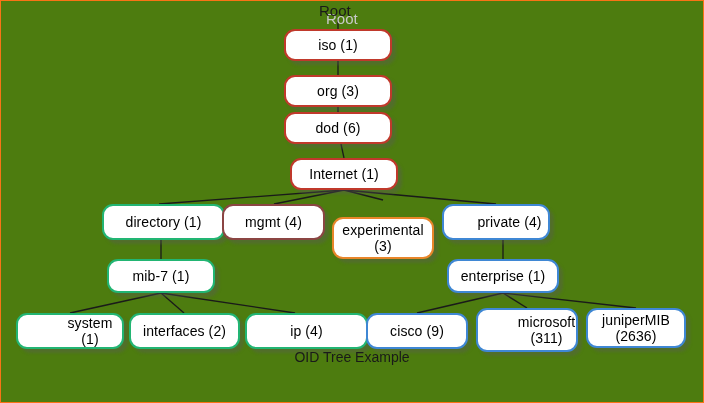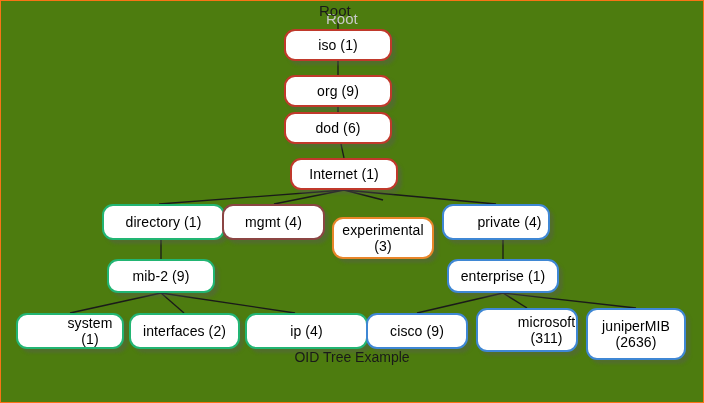--- a/index.html
+++ b/index.html
@@ -95,34 +95,34 @@
       <line x1="502" y1="292" x2="416" y2="312" stroke="#1a1a1a" stroke-width="1.3"></line>
       <line x1="502" y1="292" x2="526" y2="307" stroke="#1a1a1a" stroke-width="1.3"></line>
       <line x1="502" y1="292" x2="635" y2="307" stroke="#1a1a1a" stroke-width="1.3"></line>
     </svg>
 
   <div class="root-label-ghost" style="left: 325px; top: 10px;">Root</div>
   <div class="root-label" style="left: 318px; top: 2px;">Root</div>
 
   <div id="node-layer">
       <div class="node" style="left: 283px; top: 28px; width: 108px; height: 32px; border-color: rgb(192, 57, 43);">iso (1)</div>
-      <div class="node" style="left: 283px; top: 74px; width: 108px; height: 32px; border-color: rgb(192, 57, 43);">org (9)</div>
+      <div class="node" style="left: 283px; top: 74px; width: 108px; height: 32px; border-color: rgb(192, 57, 43);">org (3)</div>
       <div class="node" style="left: 283px; top: 111px; width: 108px; height: 32px; border-color: rgb(192, 57, 43);">dod (6)</div>
       <div class="node" style="left: 289px; top: 157px; width: 108px; height: 32px; border-color: rgb(192, 57, 43);">Internet (1)</div>
       <div class="node" style="left: 101px; top: 203px; width: 123px; height: 36px; border-color: rgb(34, 181, 115);">directory (1)</div>
       <div class="node" style="left: 221px; top: 203px; width: 103px; height: 36px; border-color: rgb(139, 69, 67);">mgmt (4)</div>
       <div class="node" style="left: 331px; top: 199px; width: 102px; height: 42px; border-color: rgb(232, 134, 42); margin-top: 17px;">experimental
 (3)</div>
       <div class="node" style="left: 441px; top: 203px; width: 108px; height: 36px; border-color: rgb(63, 135, 212); padding-left: 27px;">private (4)</div>
-      <div class="node" style="left: 106px; top: 258px; width: 108px; height: 34px; border-color: rgb(34, 181, 115);">mib-2 (9)</div>
+      <div class="node" style="left: 106px; top: 258px; width: 108px; height: 34px; border-color: rgb(34, 181, 115);">mib-7 (1)</div>
       <div class="node" style="left: 446px; top: 258px; width: 112px; height: 34px; border-color: rgb(63, 135, 212);">enterprise (1)</div>
       <div class="node" style="left: 15px; top: 312px; width: 108px; height: 36px; border-color: rgb(34, 181, 115); padding-left: 40px;">system (1)</div>
       <div class="node" style="left: 128px; top: 312px; width: 111px; height: 36px; border-color: rgb(34, 181, 115);">interfaces (2)</div>
       <div class="node" style="left: 244px; top: 312px; width: 123px; height: 36px; border-color: rgb(34, 181, 115);">ip (4)</div>
       <div class="node" style="left: 365px; top: 312px; width: 102px; height: 36px; border-color: rgb(63, 135, 212);">cisco (9)</div>
       <div class="node" style="left: 475px; top: 307px; width: 102px; height: 44px; border-color: rgb(63, 135, 212); padding-left: 39px;">microsoft
 (311)</div>
-      <div class="node" style="left: 585px; top: 307px; width: 100px; height: 52px; border-color: rgb(63, 135, 212);">juniperMIB
+      <div class="node" style="left: 585px; top: 307px; width: 100px; height: 40px; border-color: rgb(63, 135, 212);">juniperMIB
 (2636)</div>
     </div>
 
   <div class="caption" style="top: 348px;">OID Tree Example</div>
 </div>
 
 </body></html>

